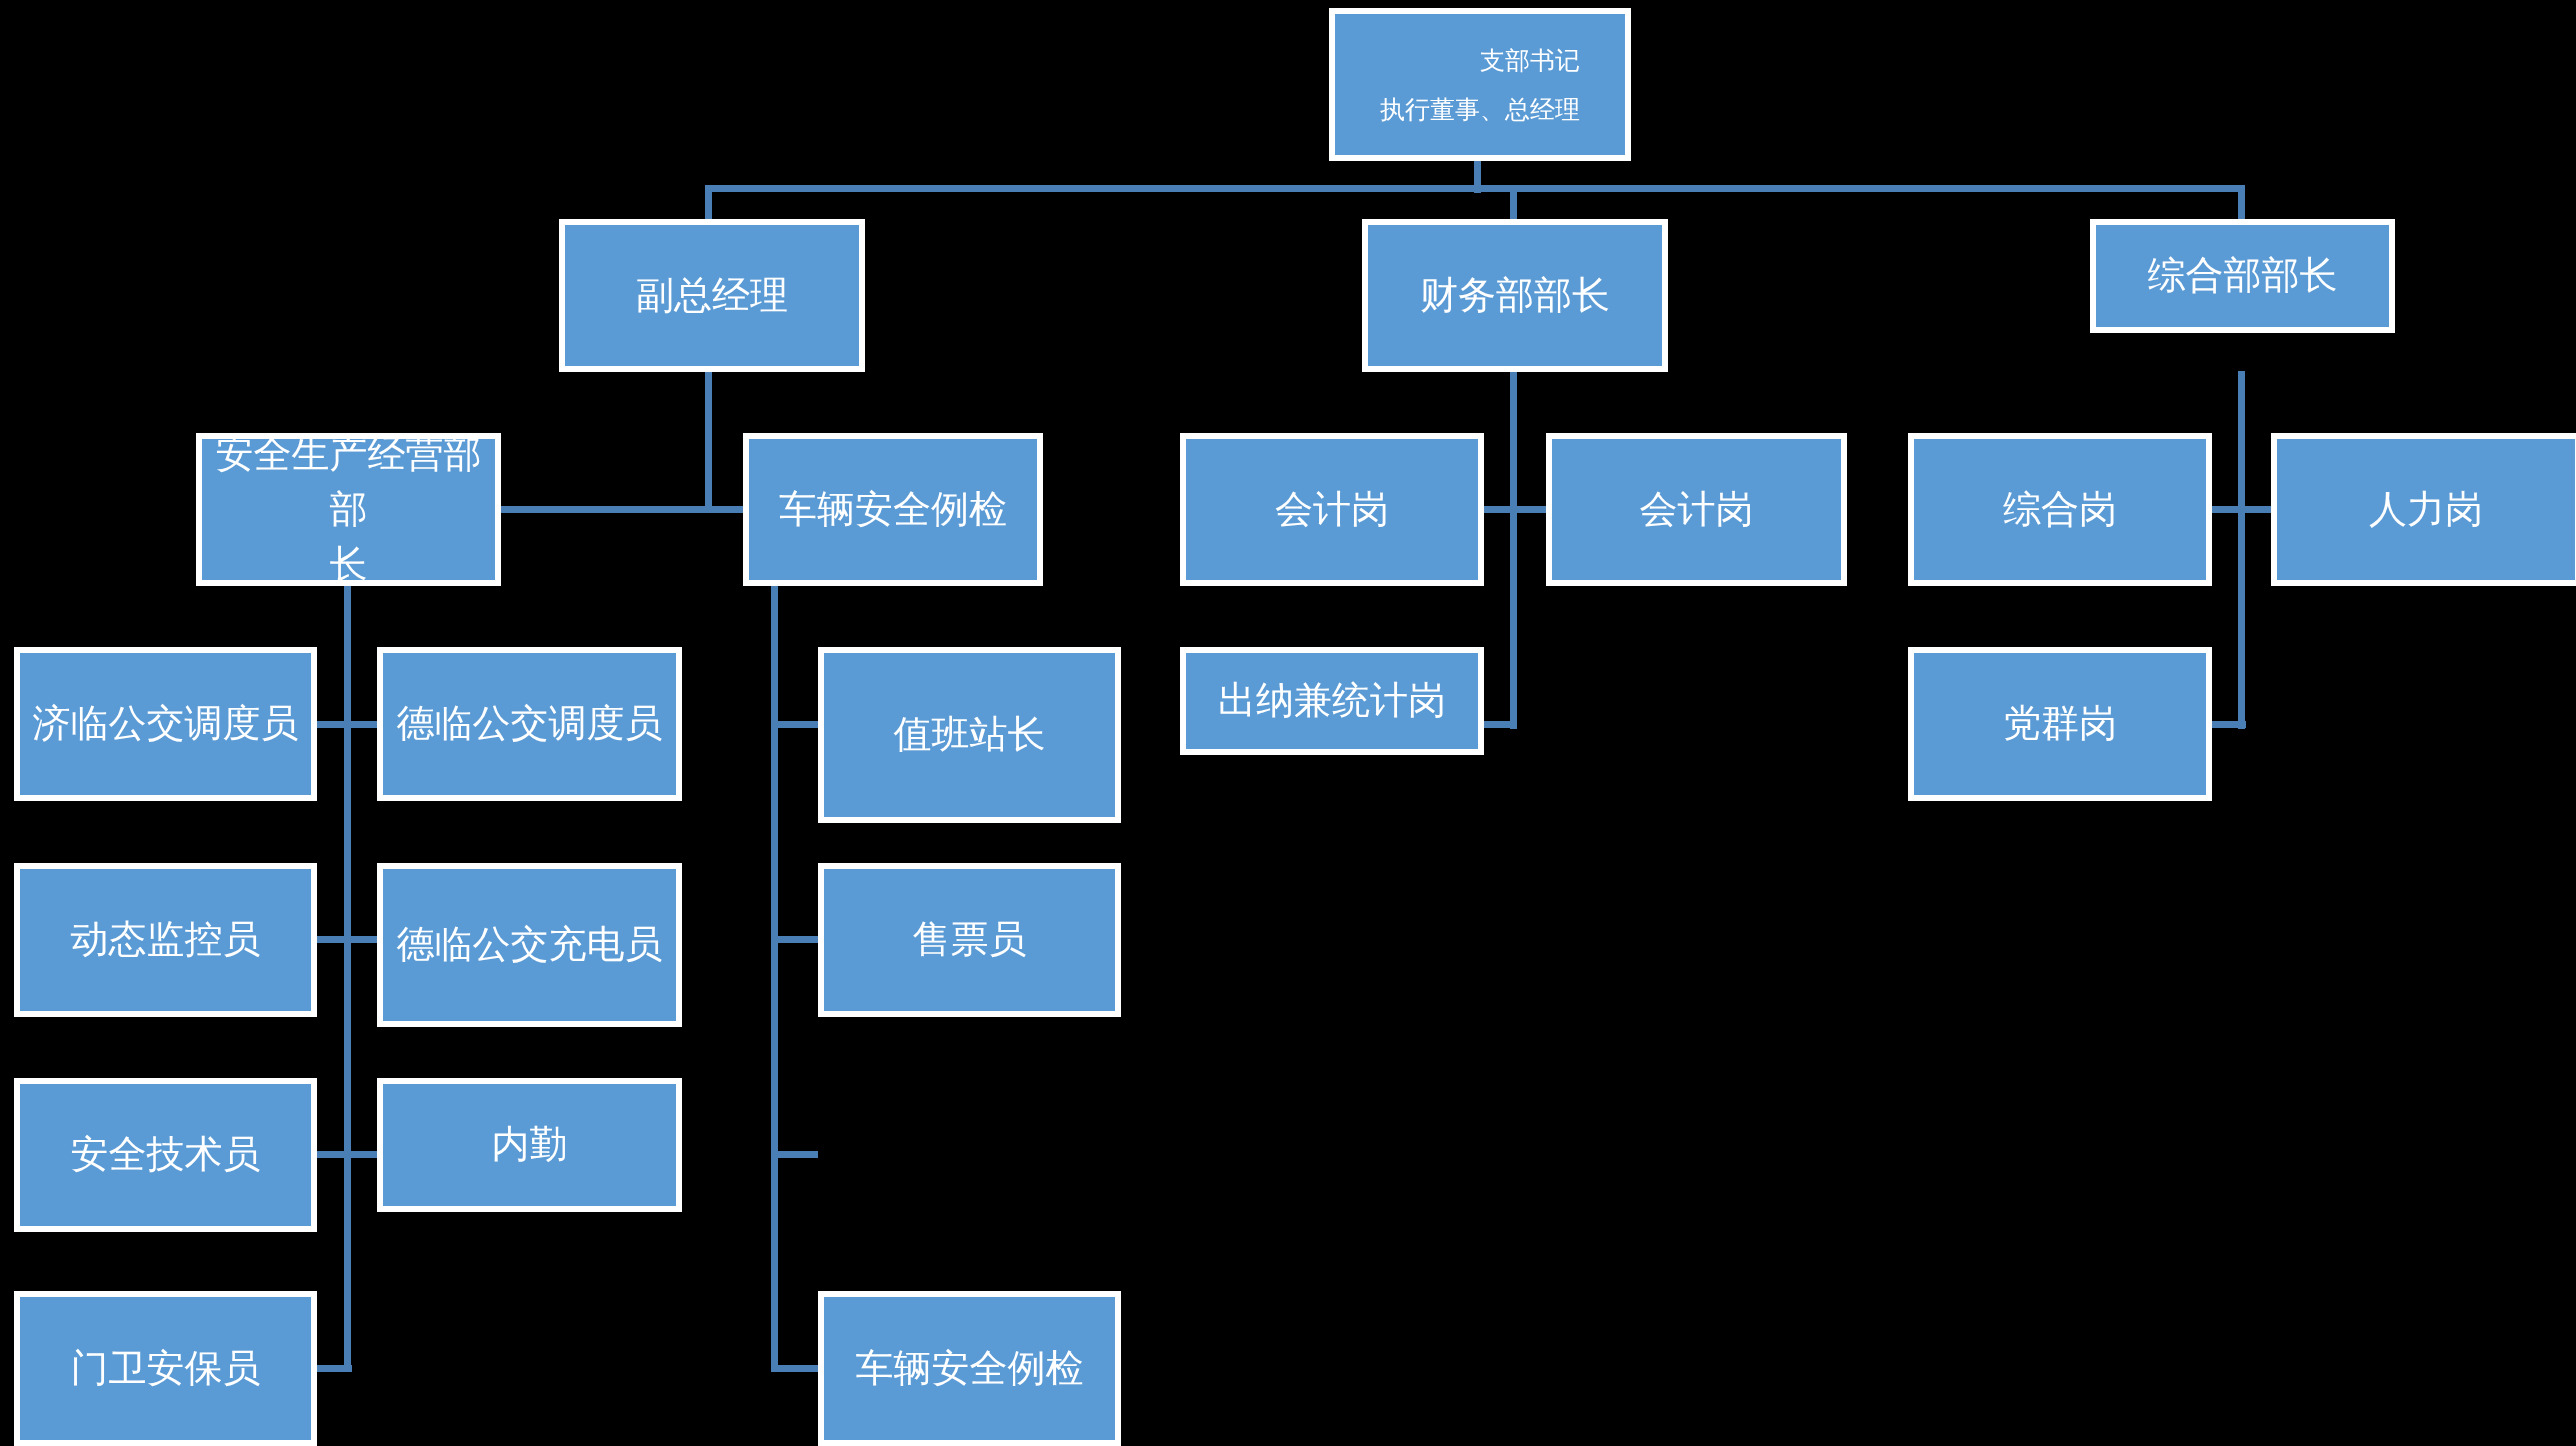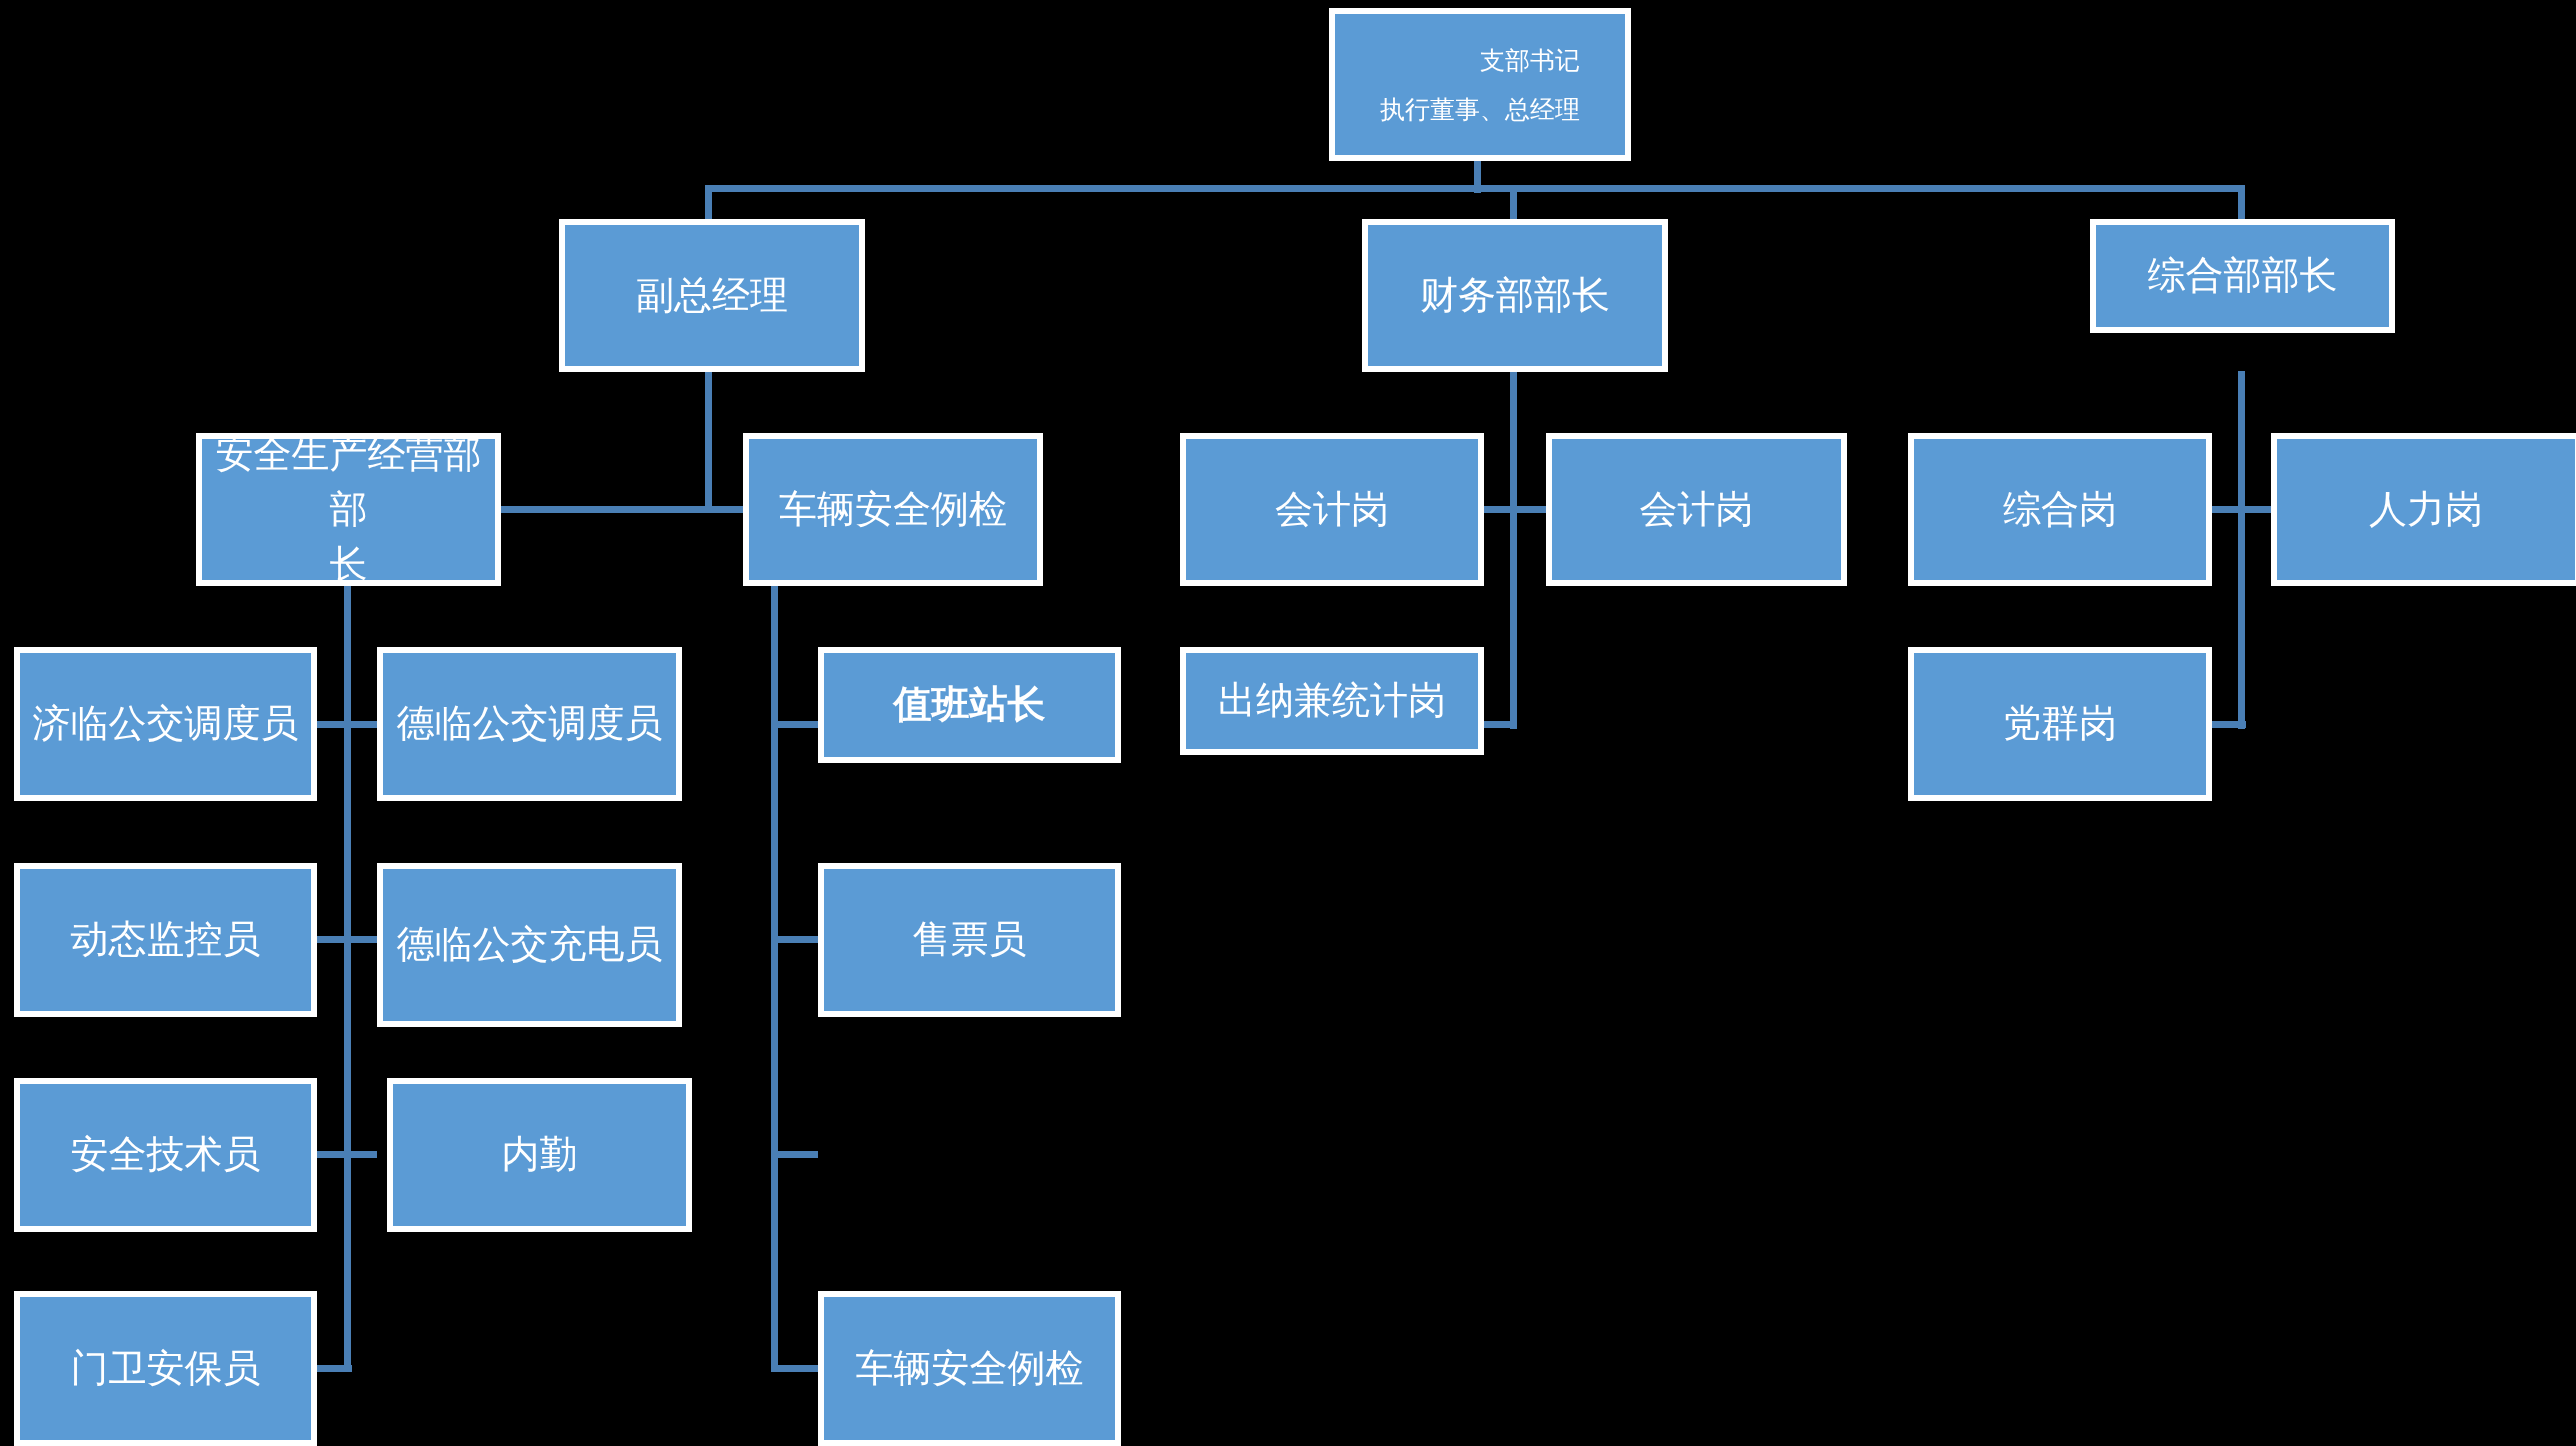--- a/index.html
+++ b/index.html
@@ -84,28 +84,28 @@
   <div class="node" style="left:196px;top:433px;width:305px;height:153px;">安全生产经营部部
 长</div>
   <div class="node" style="left:743px;top:433px;width:300px;height:153px;">车辆安全例检</div>
   <div class="node" style="left:1180px;top:433px;width:304px;height:153px;">会计岗</div>
   <div class="node" style="left:1546px;top:433px;width:301px;height:153px;">会计岗</div>
   <div class="node" style="left:1908px;top:433px;width:304px;height:153px;">综合岗</div>
   <div class="node" style="left:2271px;top:433px;width:310px;height:153px;">人力岗</div>
 
   <div class="node" style="left:14px;top:647px;width:303px;height:154px;">济临公交调度员</div>
   <div class="node" style="left:377px;top:647px;width:305px;height:154px;">德临公交调度员</div>
-  <div class="node" style="left:818px;top:647px;width:303px;height:116px;font-weight:bold;">值班站长</div>
+  <div class="node" style="left:818px;top:647px;width:303px;height:176px;">值班站长</div>
   <div class="node" style="left:1180px;top:647px;width:304px;height:108px;">出纳兼统计岗</div>
   <div class="node" style="left:1908px;top:647px;width:304px;height:154px;">党群岗</div>
 
   <div class="node" style="left:14px;top:863px;width:303px;height:154px;">动态监控员</div>
   <div class="node" style="left:377px;top:863px;width:305px;height:164px;">德临公交充电员</div>
   <div class="node" style="left:818px;top:863px;width:303px;height:154px;">售票员</div>
 
   <div class="node" style="left:14px;top:1078px;width:303px;height:154px;">安全技术员</div>
-  <div class="node" style="left:387px;top:1078px;width:305px;height:154px;">内勤</div>
+  <div class="node" style="left:377px;top:1078px;width:305px;height:134px;">内勤</div>
 
   <div class="node" style="left:14px;top:1291px;width:303px;height:155px;">门卫安保员</div>
   <div class="node" style="left:818px;top:1291px;width:303px;height:155px;">车辆安全例检</div>
 
 </div>
 
 
 </body></html>

